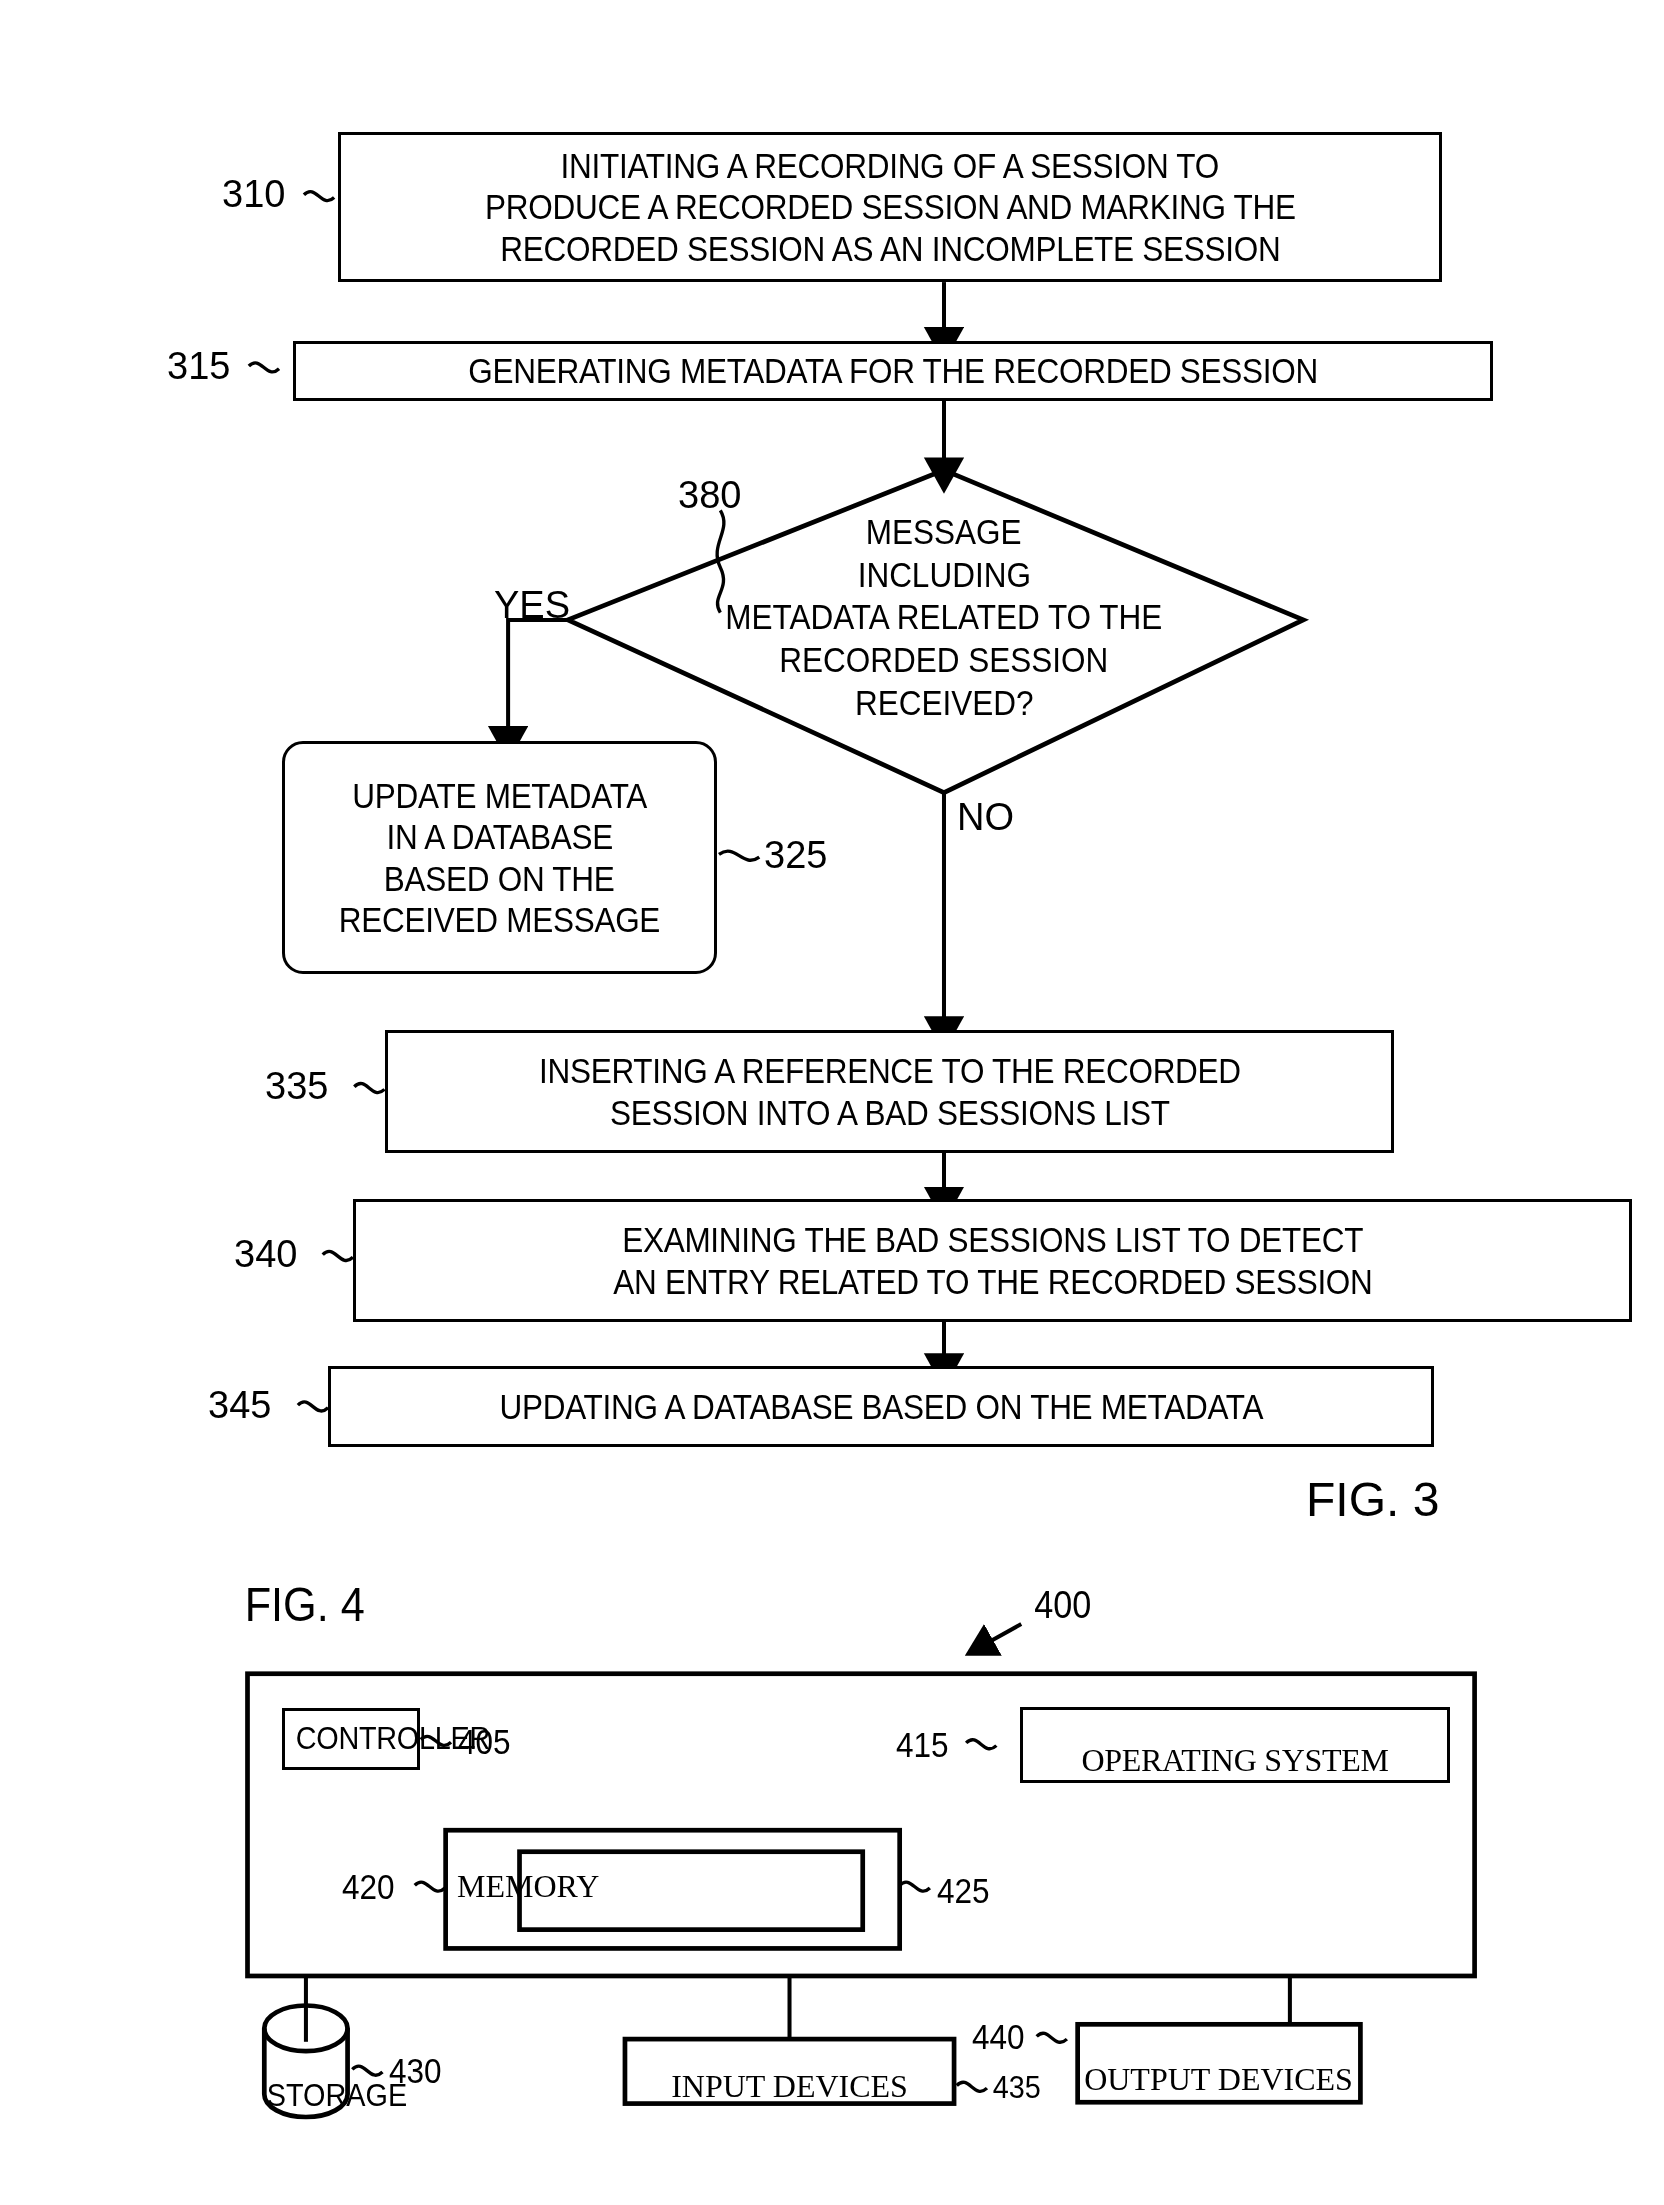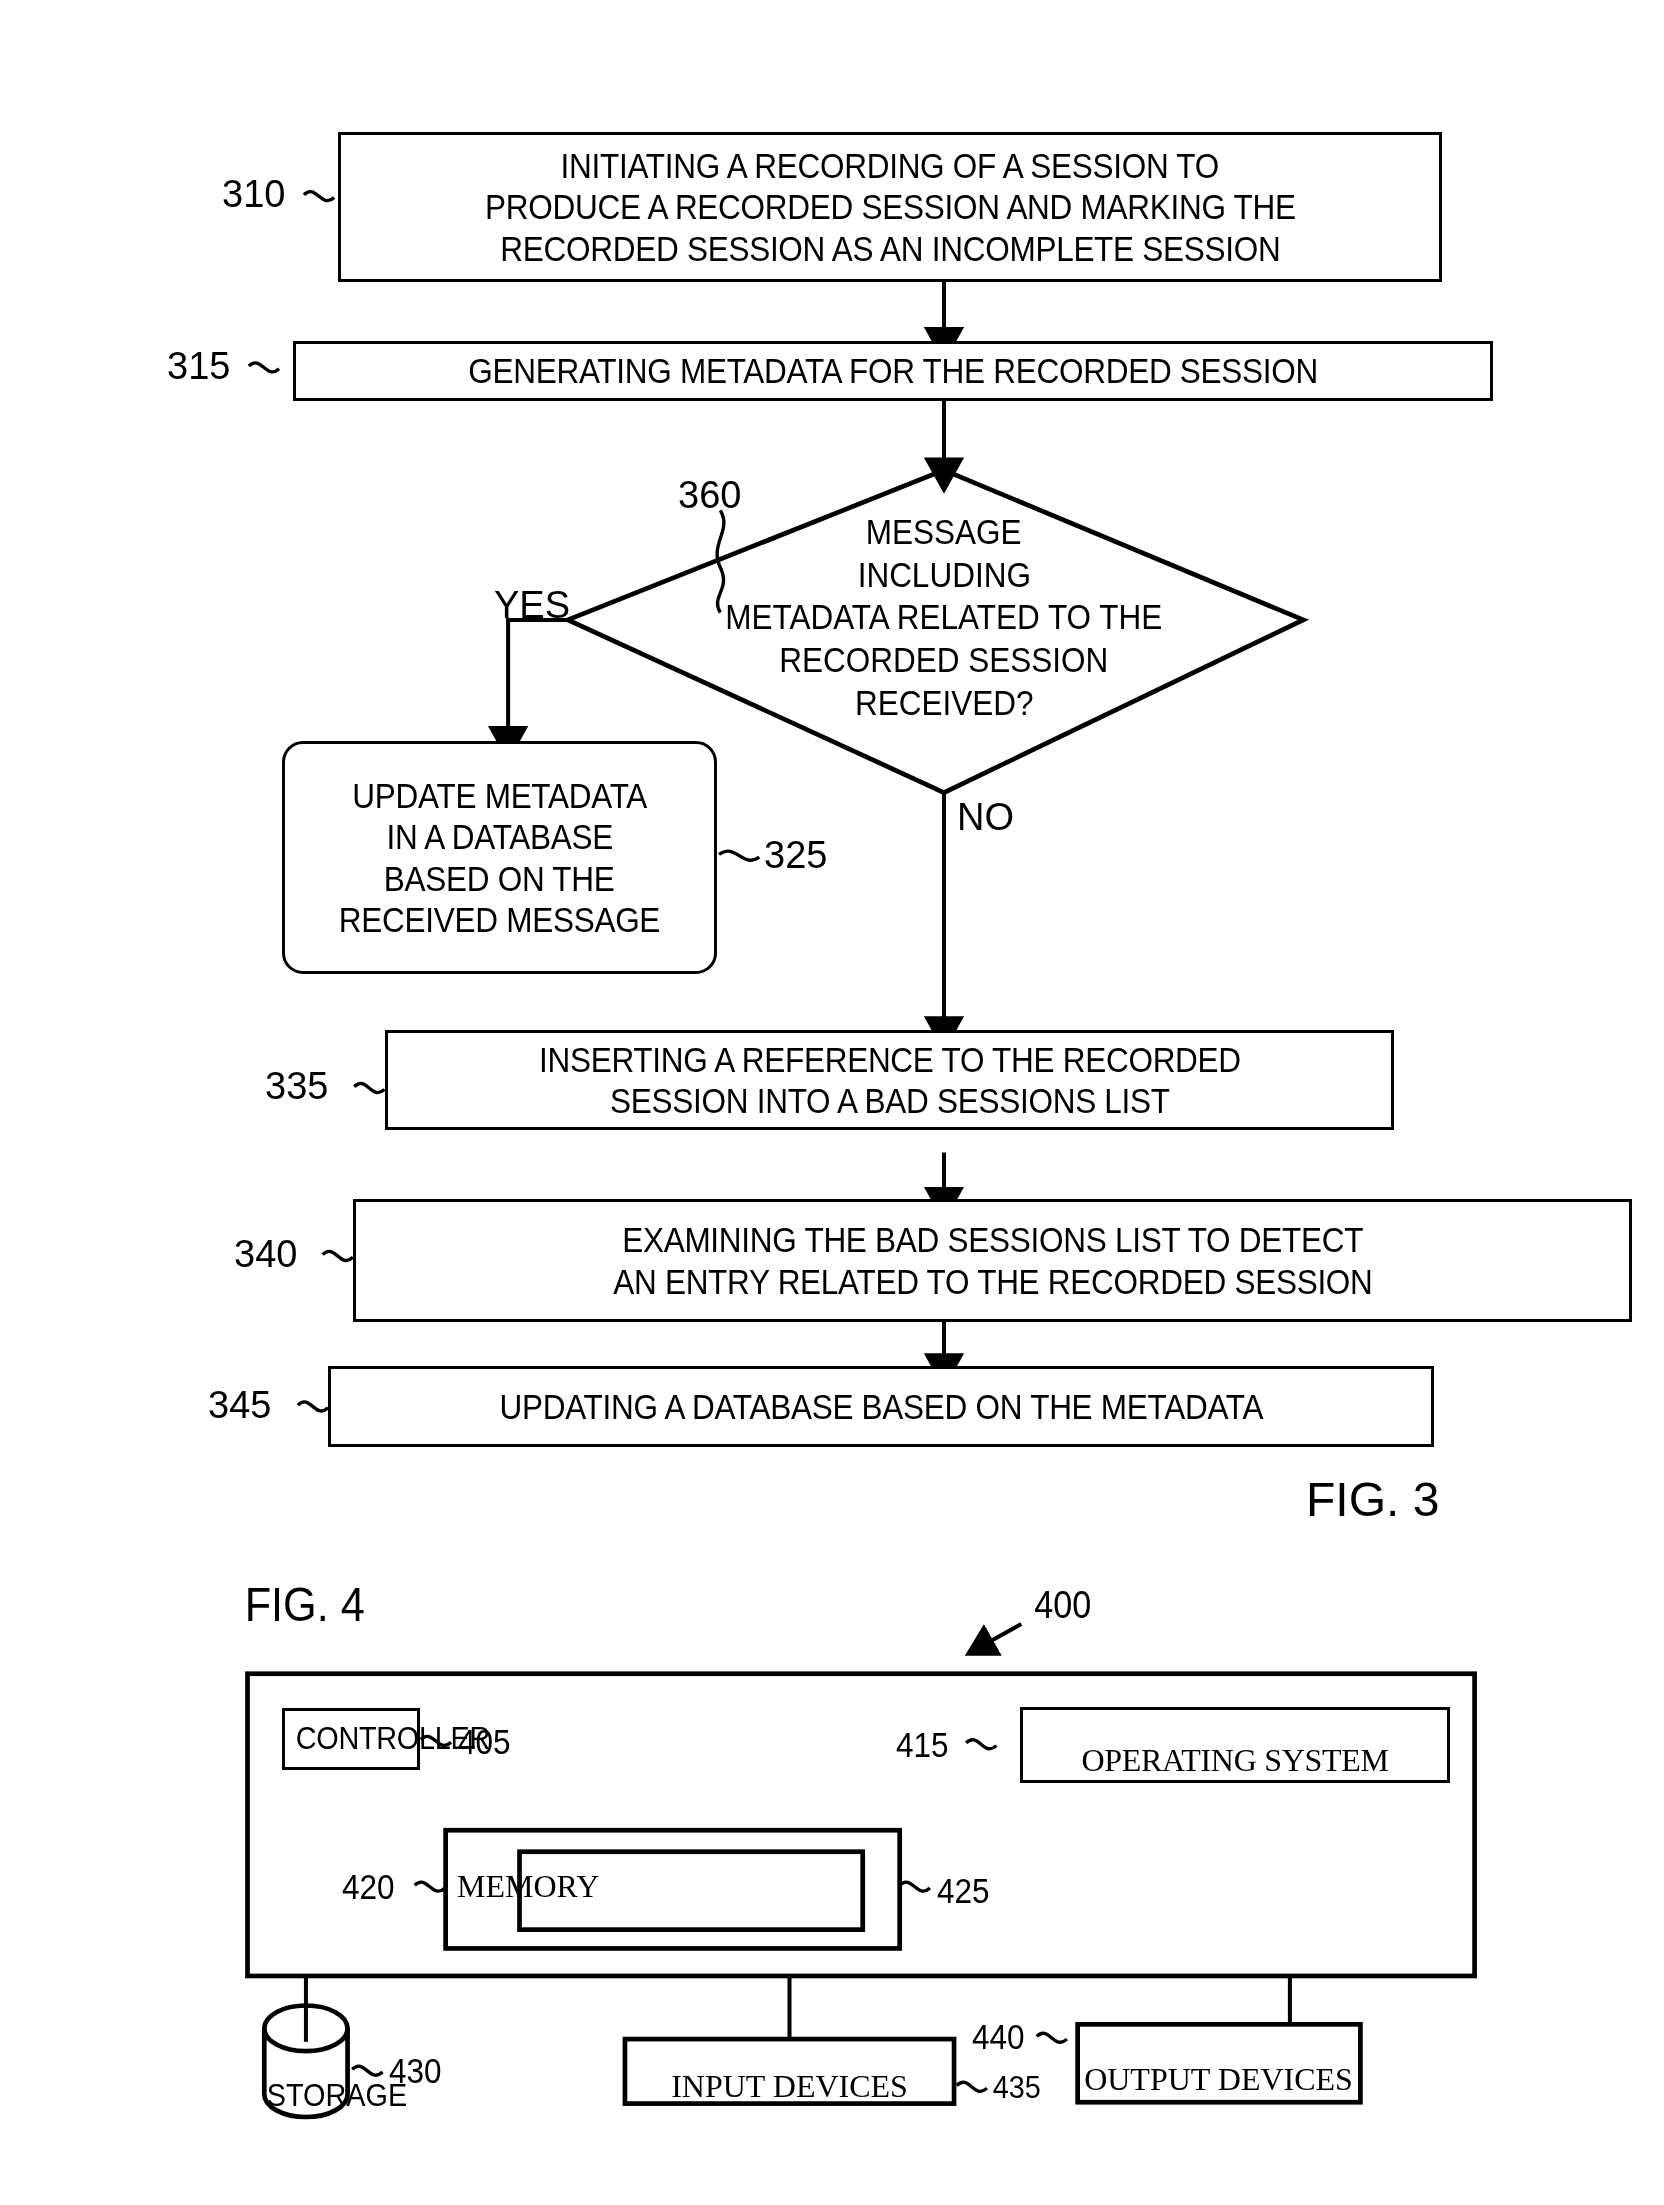--- a/index.html
+++ b/index.html
@@ -184,36 +184,36 @@
   </div>
   <div class="ref" style="left:167px; top:345px; font-size:38px;">315</div>
 
   <div class="abs" style="left:625px; top:511px; width:638px; text-align:center; line-height:1.22;">
     <span class="cond" style="font-size:35px;">MESSAGE</span><br>
     <span class="cond" style="font-size:35px;">INCLUDING</span><br>
     <span class="cond" style="font-size:35px;">METADATA RELATED TO THE</span><br>
     <span class="cond" style="font-size:35px;">RECORDED SESSION</span><br>
     <span class="cond" style="font-size:35px;">RECEIVED?</span>
   </div>
-  <div class="ref" style="left:678px; top:474px; font-size:38px;">360</div>
+  <div class="ref" style="left:678px; top:474px; font-size:38px;">380</div>
 
   <div class="blabel" style="left:494px; top:584px; font-size:38px;">YES</div>
   <div class="blabel" style="left:957px; top:796px; font-size:38px;">NO</div>
 
   <div class="pbox" style="left:282px; top:741px; width:435px; height:233px;border-radius:21px;">
     <span class="txt">
       <span class="cond" style="font-size:35px;">UPDATE METADATA</span><br>
       <span class="cond" style="font-size:35px;">IN A DATABASE</span><br>
       <span class="cond" style="font-size:35px;">BASED ON THE</span><br>
       <span class="cond" style="font-size:35px;">RECEIVED MESSAGE</span>
     </span>
   </div>
   <div class="ref" style="left:764px; top:834px; font-size:38px;">325</div>
 
-  <div class="pbox" style="left:385px; top:1030px; width:1009px; height:100px;">
+  <div class="pbox" style="left:385px; top:1030px; width:1009px; height:123px;">
     <span class="txt">
       <span class="cond" style="font-size:35px;">INSERTING A REFERENCE TO THE RECORDED</span><br>
       <span class="cond" style="font-size:35px;">SESSION INTO A BAD SESSIONS LIST</span>
     </span>
   </div>
   <div class="ref" style="left:265px; top:1065px; font-size:38px;">335</div>
 
   <div class="pbox" style="left:353px; top:1199px; width:1279px; height:123px;">
     <span class="txt">
       <span class="cond" style="font-size:35px;">EXAMINING THE BAD SESSIONS LIST TO DETECT</span><br>

